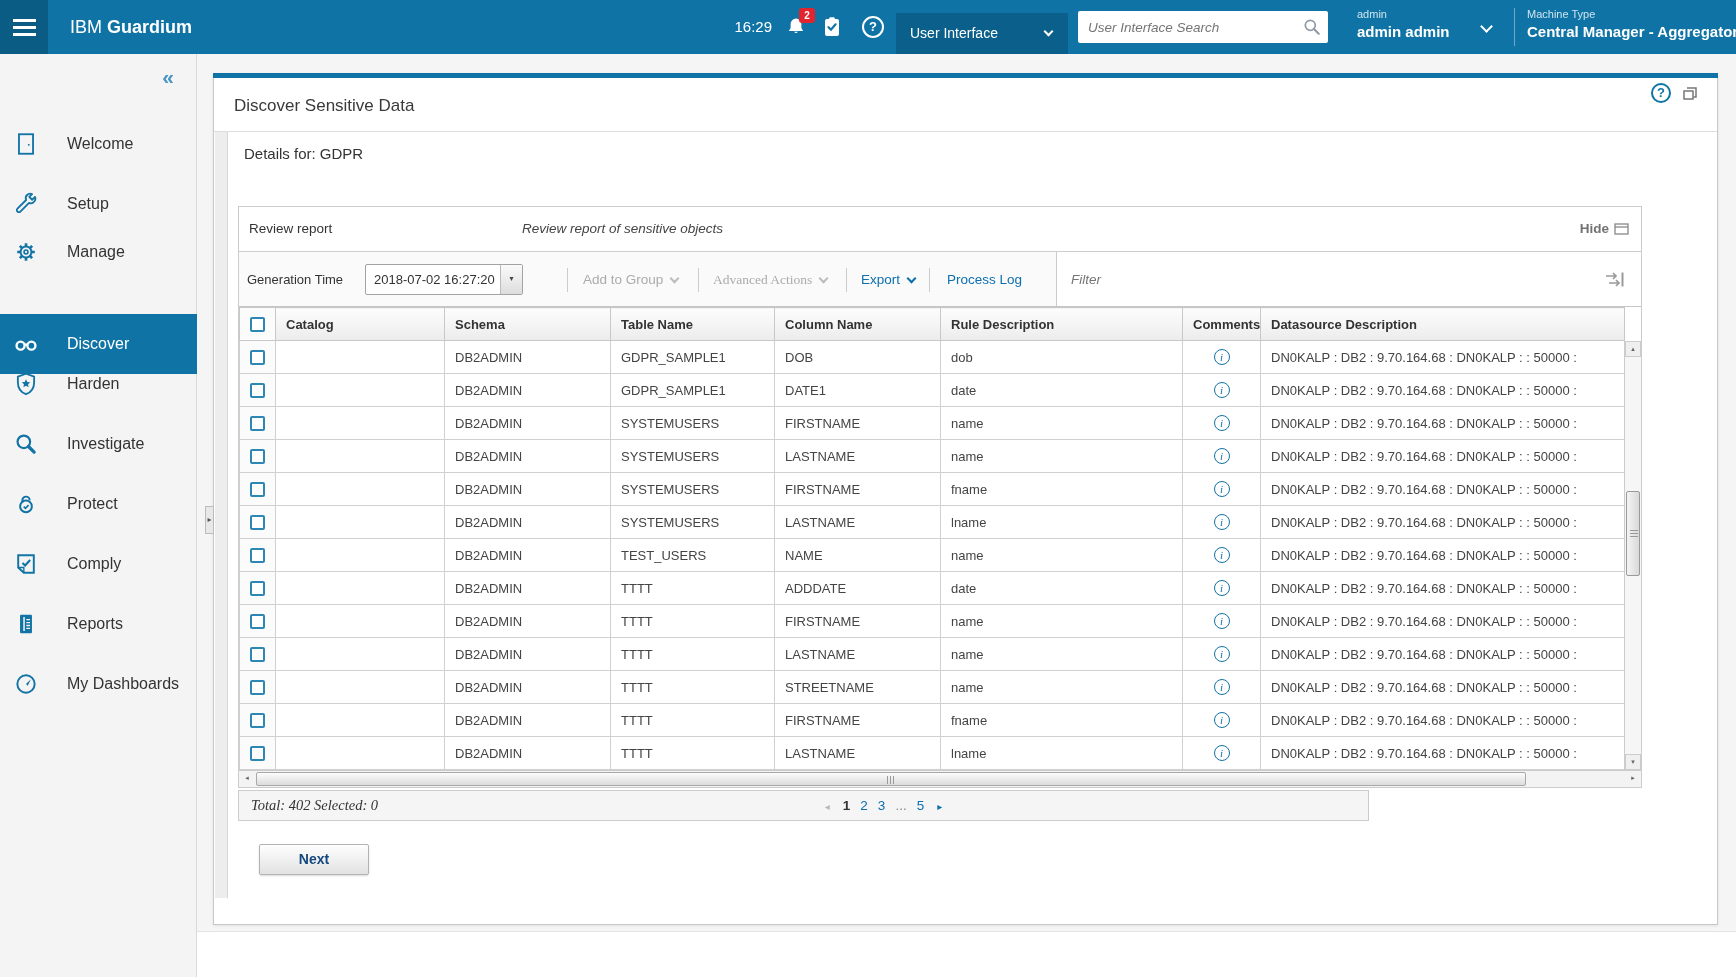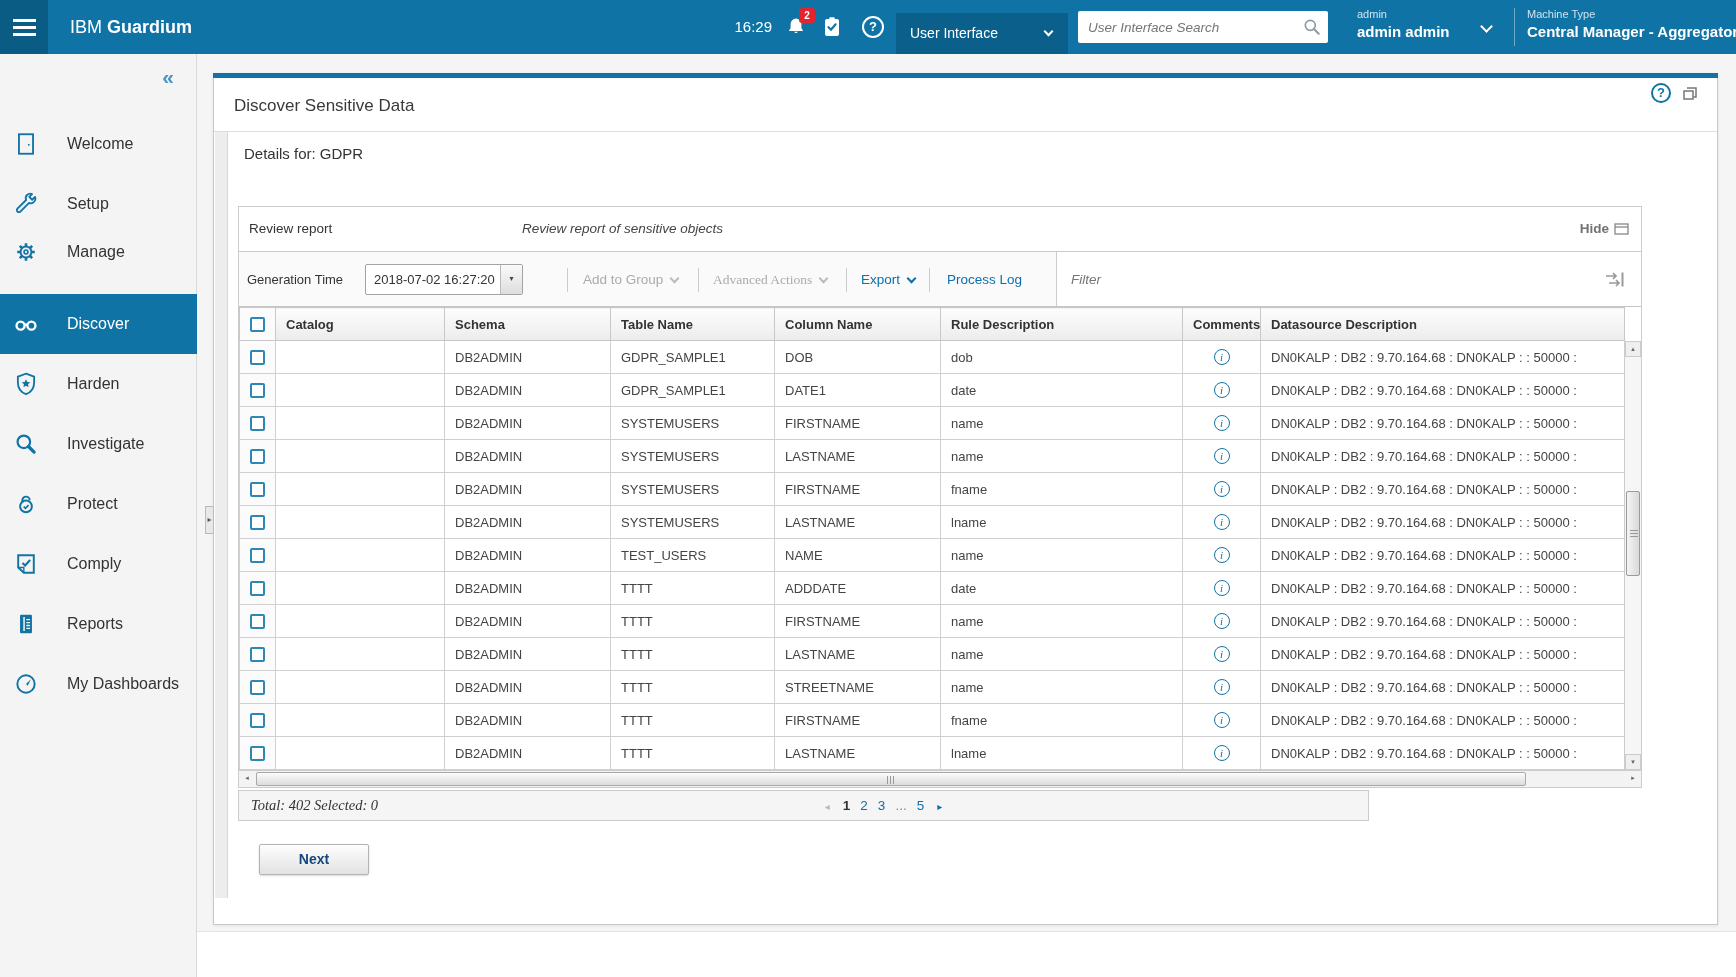--- a/index.html
+++ b/index.html
@@ -32,21 +32,21 @@
   .tb-machine { position:absolute; left:1527px; top:8px; color:#fff; white-space:nowrap; }
   .tb-machine .lbl { font-size:11px; color:#cfe4f0; }
   .tb-machine .val { font-size:15px; font-weight:bold; margin-top:3px; }
 
   
   .sidebar { position:absolute; left:0; top:54px; width:197px; height:923px; background:#f4f4f4; border-right:1px solid #d9d9d9; z-index:20; }
   .collapse { position:absolute; right:22px; top:12px; font-size:21px; font-weight:bold; color:#4a94c2; cursor:pointer; line-height:22px; }
   .nav-item { position:absolute; left:0; width:197px; height:60px; color:#1273a5; cursor:pointer; }
   .nav-item .icon { position:absolute; left:13px; top:17px; width:26px; height:26px; }
   .nav-item .lbl { position:absolute; left:67px; top:0; height:60px; line-height:60px; font-size:16px; color:#333; white-space:nowrap; }
-  .nav-item.active { background:#0f74a5; color:#fff; }
+  .nav-item.active { background:#0f74a5; color:#fff;margin-top:20px; }
   .nav-item.active .lbl { color:#fff; }
   .nav-item svg { width:26px; height:26px; }
 
   
   .main-bg { position:absolute; left:197px; top:54px; width:1539px; height:923px; background:#f5f5f5; }
   .bottom-strip { position:absolute; left:197px; top:931px; width:1539px; height:46px; background:#fff; border-top:1px solid #e3e3e3; }
   .card { position:absolute; left:213px; top:73px; width:1505px; height:852px; background:#fff; border:1px solid #c8c8c8; box-shadow:0 1px 3px rgba(0,0,0,.08); }
   .card-topbar { position:absolute; left:-1px; top:-1px; width:1505px; height:5px; background:#0f74a5; }
   .card-title { position:absolute; left:20px; top:22px; font-size:17px; color:#3a3a3a; }
   .card-help { position:absolute; right:46px; top:9px; width:20px; height:20px; border:2px solid #0f74a5; border-radius:50%; color:#0f74a5; font-weight:bold; font-size:13px; text-align:center; line-height:16px; cursor:pointer; }

